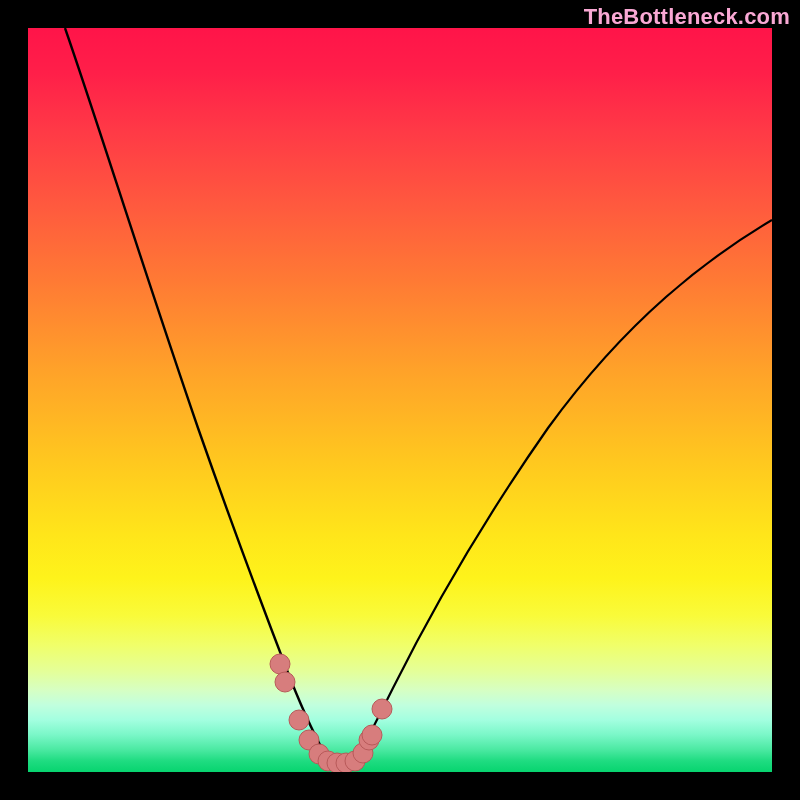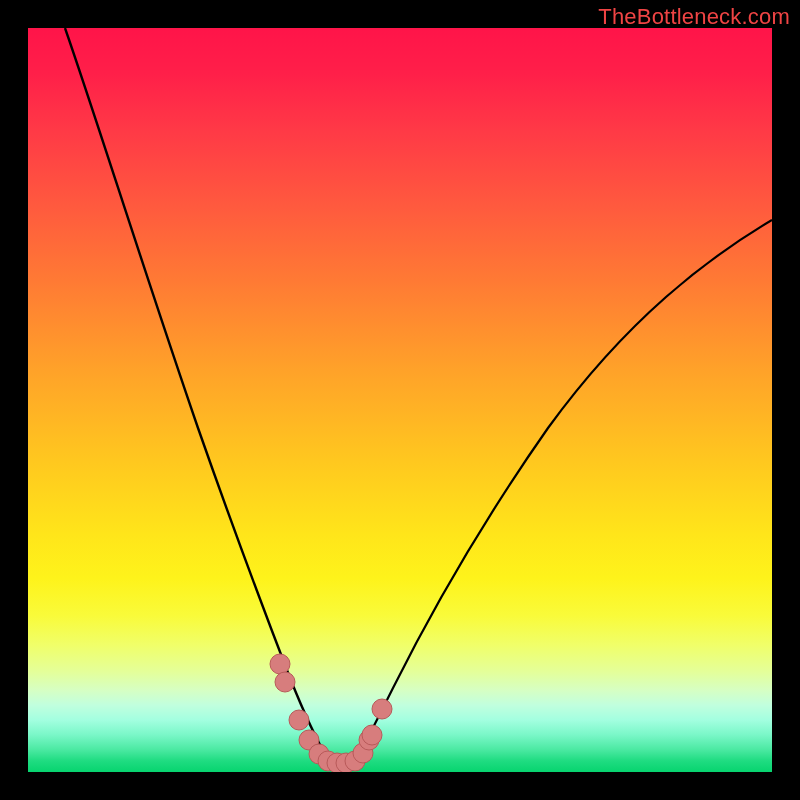--- a/index.html
+++ b/index.html
@@ -48,22 +48,22 @@
       #4be9a2 97%,
       #1fdc81 98.5%,
       #07d46f 100%
     );
   }
   .watermark {
     position: absolute;
     top: 4px;
     right: 10px;
     font-size: 22px;
-    font-weight: 400;
-    color: #ef4444;
+    font-weight: 700;
+    color: #f9a8d4;
     letter-spacing: 0.2px;
     user-select: none;
   }
   svg.curves {
     position: absolute;
     inset: 0;
   }
   .marker {
     fill: #d77d7d;
     stroke: #b85a5a;

